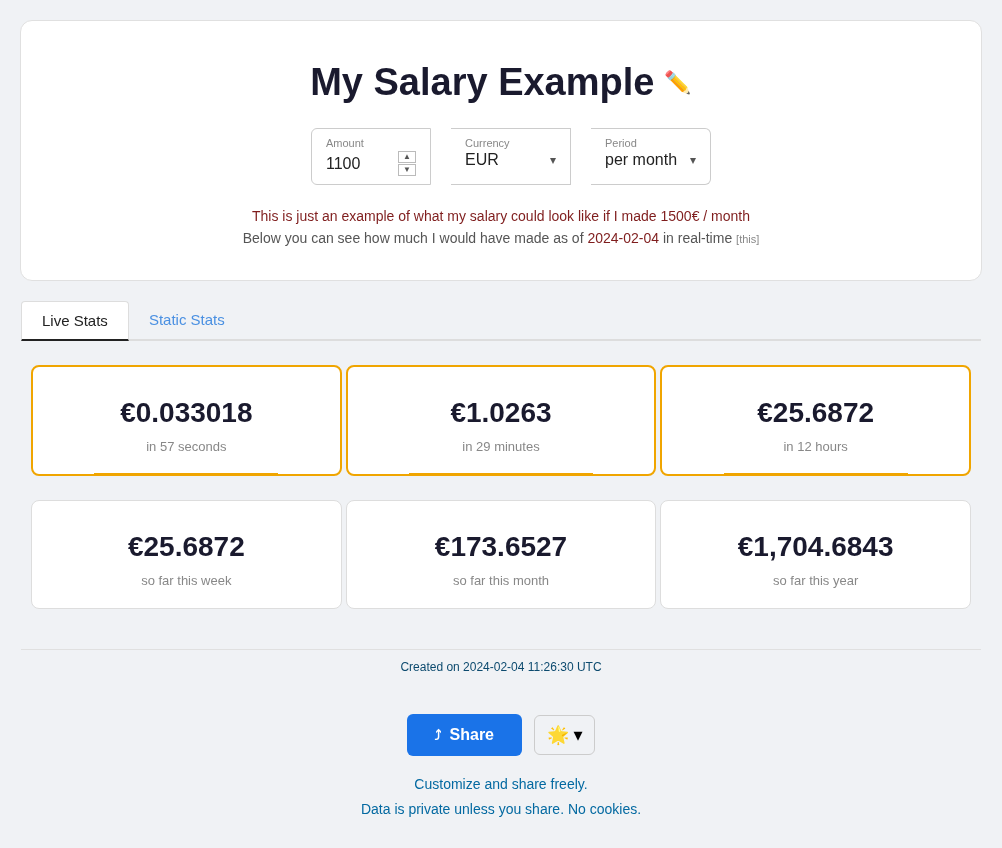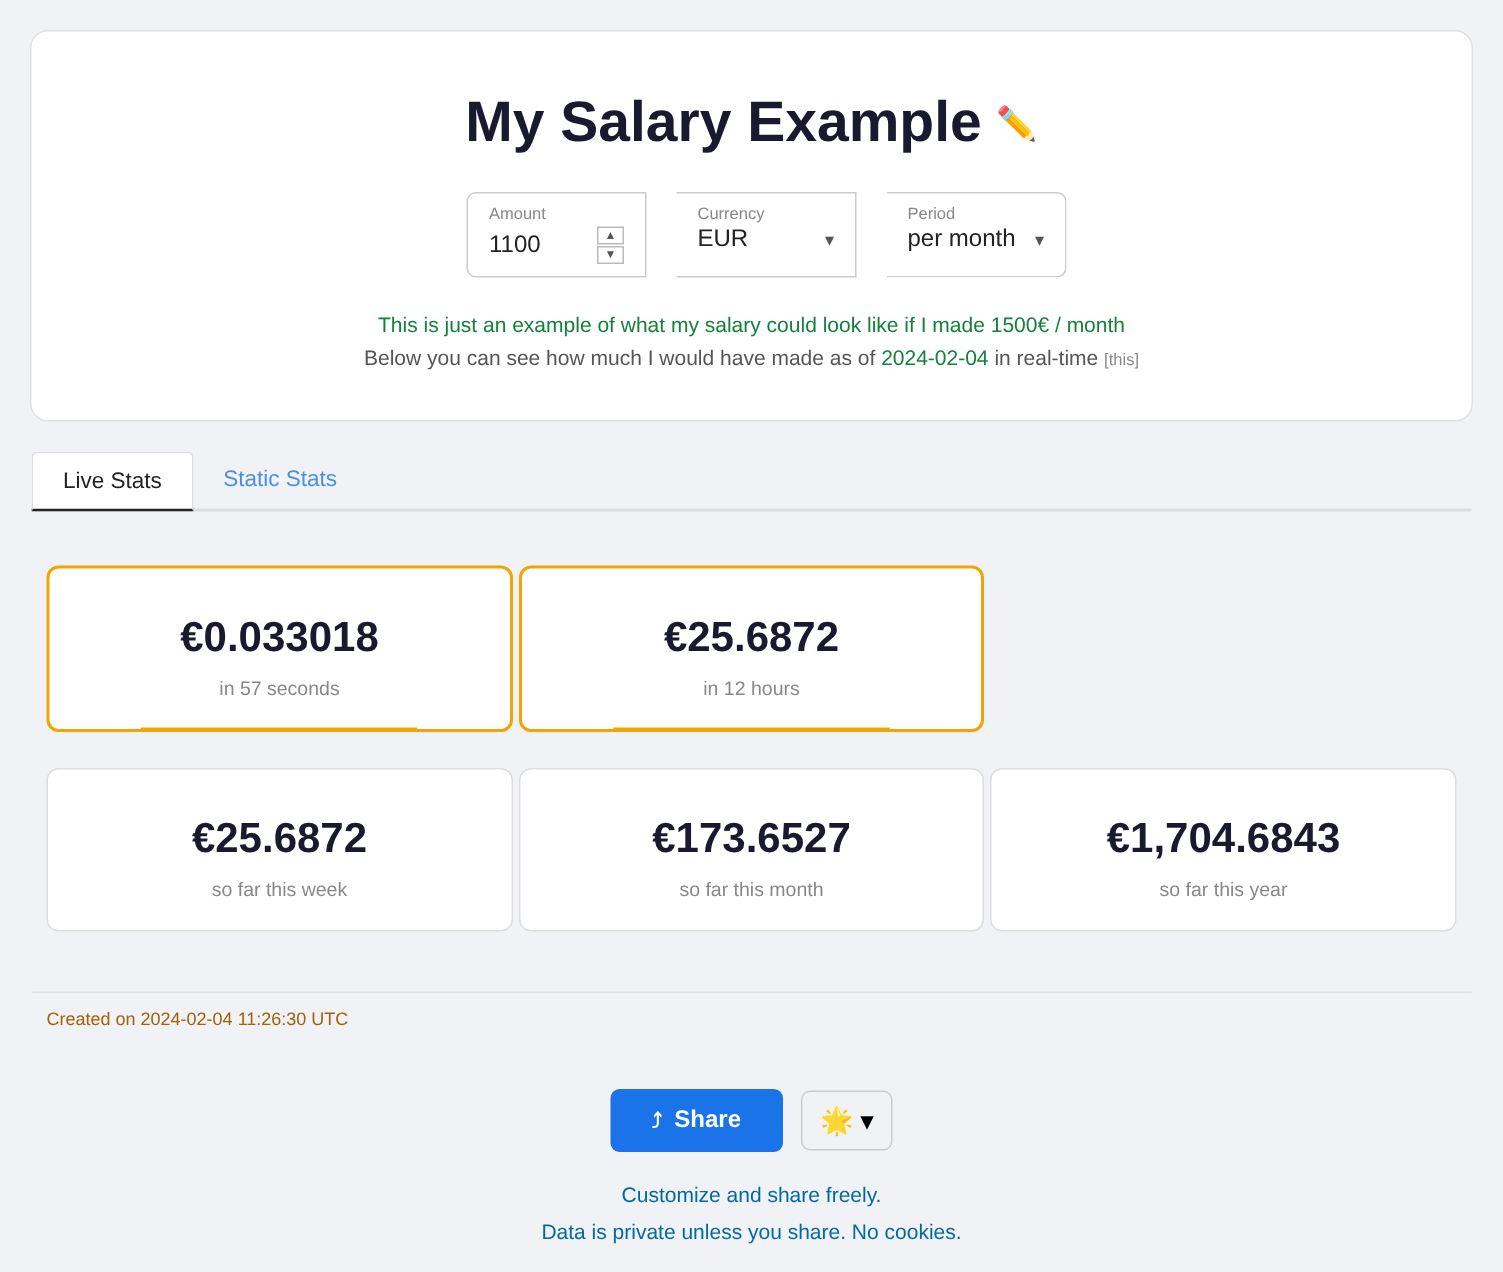--- a/index.html
+++ b/index.html
@@ -115,33 +115,33 @@
       margin-left: 8px;
     }
 
     .description {
       font-size: 14px;
       color: #555;
       line-height: 1.6;
     }
 
     .description .highlight {
-      color: #15803d;
+      color: #7f1d1d;
     }
 
     .edit-link {
       font-size: 11px;
       color: #888;
       cursor: pointer;
     }
 
     .tabs-container {
       width: 960px;
       max-width: 100%;
-      margin-bottom: 12px;
+      margin-bottom: 0;
     }
 
     .tabs {
       display: flex;
       border-bottom: 2px solid #ddd;
       margin-bottom: 0;
     }
 
     .tab {
       padding: 10px 20px;
@@ -213,24 +213,24 @@
     }
 
     .stat-label {
       font-size: 13px;
       color: #888;
     }
 
     .footer-meta {
       width: 960px;
       max-width: 100%;
-      text-align: left;
+      text-align: center;
       padding: 10px 10px;
       font-size: 12px;
-      color: #a16207;
+      color: #0c4a6e;
       border-top: 1px solid #e0e0e0;
       background: #f0f2f5;
     }
 
     .bottom-section {
       width: 960px;
       max-width: 100%;
       text-align: center;
       padding: 30px 20px 10px;
     }
@@ -339,20 +339,24 @@
     </div>
   </div>
 </div>
 
 <div class="stats-grid">
 
   <div class="grid-row">
     <div class="stat-card highlighted">
       <div class="stat-value">€0.033018</div>
       <div class="stat-label">in 57 seconds</div>
+    </div>
+    <div class="stat-card highlighted">
+      <div class="stat-value">€1.0263</div>
+      <div class="stat-label">in 29 minutes</div>
     </div>
     <div class="stat-card highlighted">
       <div class="stat-value">€25.6872</div>
       <div class="stat-label">in 12 hours</div>
     </div>
   </div>
 
   <div class="grid-row">
     <div class="stat-card">
       <div class="stat-value">€25.6872</div>

